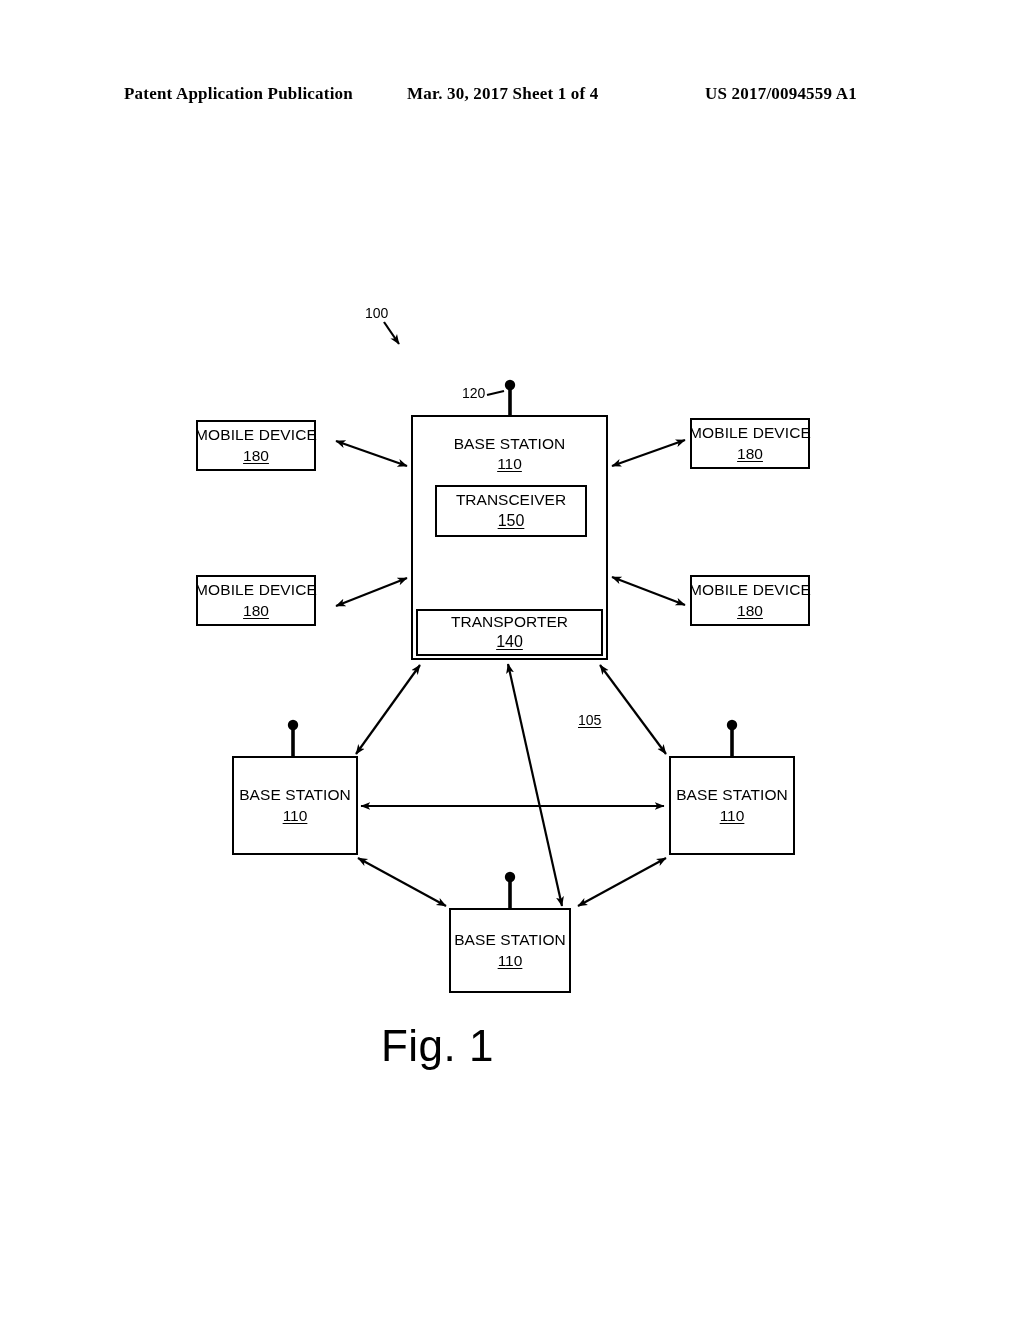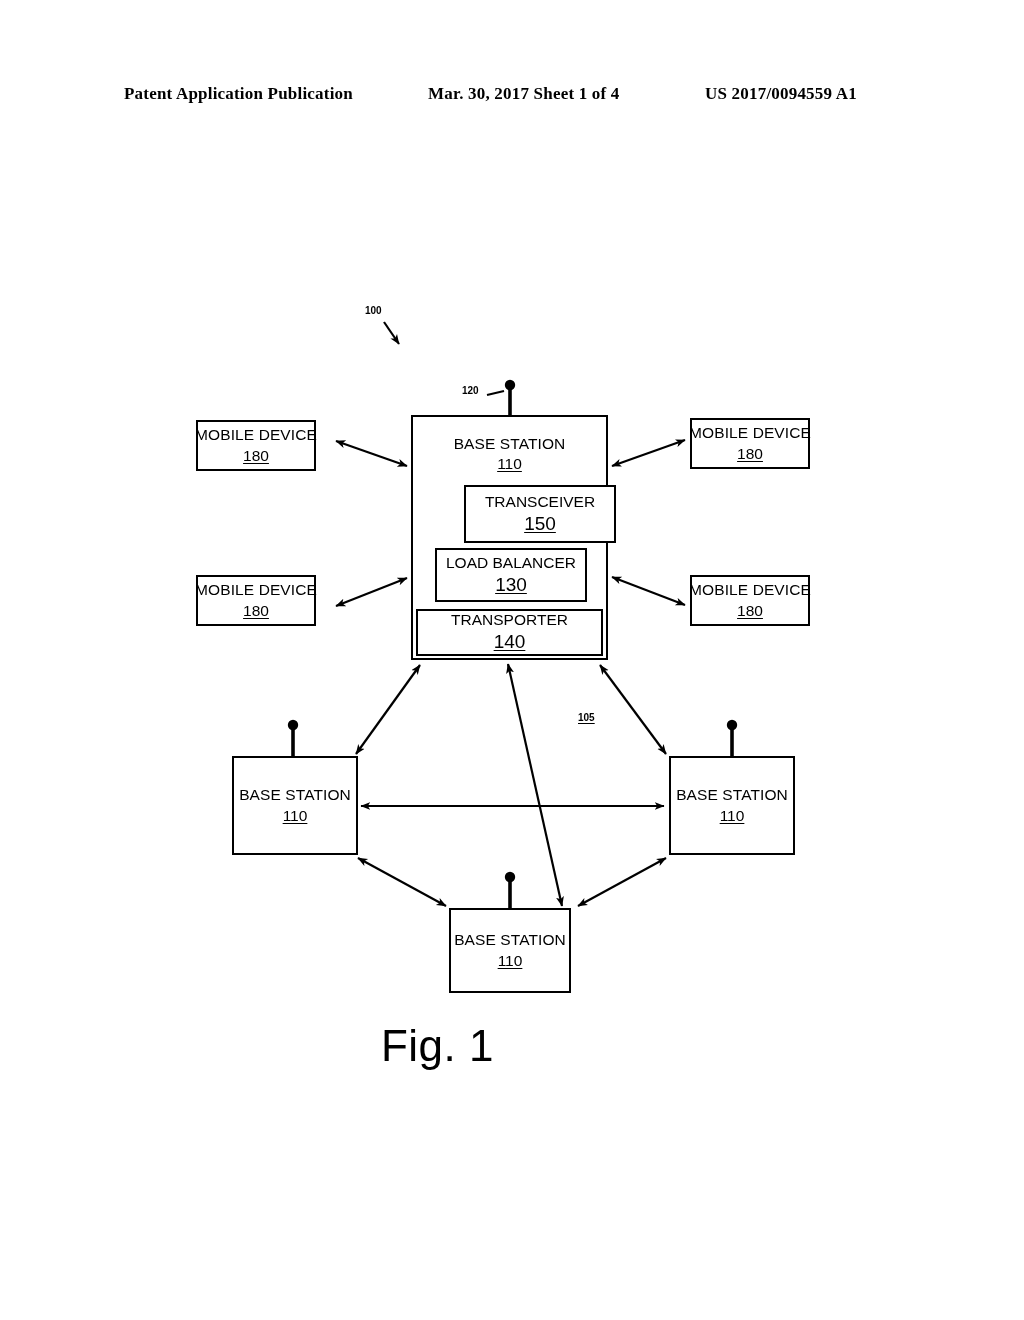--- a/index.html
+++ b/index.html
@@ -23,21 +23,21 @@
     left: 0;
     width: 1024px;
     height: 30px;
     font-family: "Liberation Serif", serif;
     font-weight: bold;
     font-size: 17px;
     letter-spacing: 0.2px;
     white-space: nowrap;
   }
   .hdr-pub   { position: absolute; left: 124px;  top: 0; }
-  .hdr-date  { position: absolute; left: 428px;  top: 0; text-align: right; }
+  .hdr-date  { position: absolute; left: 407px;  top: 0; text-align: right; }
   .hdr-num   { position: absolute; left: 705px;  top: 0; }
 
   
   .figure {
     position: absolute;
     left: 0;
     top: 0;
     width: 1024px;
     height: 1320px;
   }
@@ -91,26 +91,26 @@
     background: #fff;
     box-sizing: border-box;
     display: flex;
     flex-direction: column;
     align-items: center;
     justify-content: center;
     line-height: 1.18;
   }
   .inner-box .lbl { font-size: 15.5px; white-space: nowrap; }
   .inner-box .ref {
-    font-size: 19px;
+    font-size: 16px;
     text-decoration: underline;
     text-underline-offset: 1.5px;
     margin-top: 2px;
   }
-  #transceiver-box { left: 435px; top: 485px; width: 152px; height: 58px; margin-left: 29px; }
+  #transceiver-box { left: 435px; top: 485px; width: 152px; height: 52px; }
   #loadbalancer-box{ left: 435px; top: 548px; width: 152px; height: 54px; }
   #transporter-box { left: 416px; top: 609px; width: 187px; height: 47px; }
 
   
   .mobile {
     width: 120px;
     height: 51px;
   }
   #md-tl { left: 196px; top: 420px; }
   #md-bl { left: 196px; top: 575px; }
@@ -122,23 +122,22 @@
     width: 126px;
     height: 99px;
   }
   #bs-left   { left: 232px; top: 756px; }
   #bs-right  { left: 669px; top: 756px; }
   #bs-bottom { left: 449px; top: 908px; width: 122px; height: 85px; }
 
   
   .ref-num {
     position: absolute;
-    font-size: 10px;
+    font-size: 14px;
     white-space: nowrap;
-    font-weight: bold;
   }
   .ref-num.underlined {
     text-decoration: underline;
     text-underline-offset: 1.5px;
   }
   #ref-100 { left: 365px; top: 305px; }
   #ref-120 { left: 462px; top: 385px; }
   #ref-105 { left: 578px; top: 712px; }
 
   
@@ -241,24 +240,20 @@
   <div class="box" id="central-bs">
     <div class="lbl">BASE STATION</div>
     <div class="ref">110</div>
   </div>
 
   <div class="inner-box" id="transceiver-box">
     <div class="lbl">TRANSCEIVER</div>
     <div class="ref">150</div>
   </div>
 
-  <div class="inner-box" id="loadbalancer-box">
-    <div class="lbl">LOAD BALANCER</div>
-    <div class="ref">130</div>
-  </div>
 
   <div class="inner-box" id="transporter-box">
     <div class="lbl">TRANSPORTER</div>
     <div class="ref">140</div>
   </div>
 
   <div class="box mobile" id="md-tl">
     <div class="lbl">MOBILE DEVICE</div>
     <div class="ref">180</div>
   </div>

